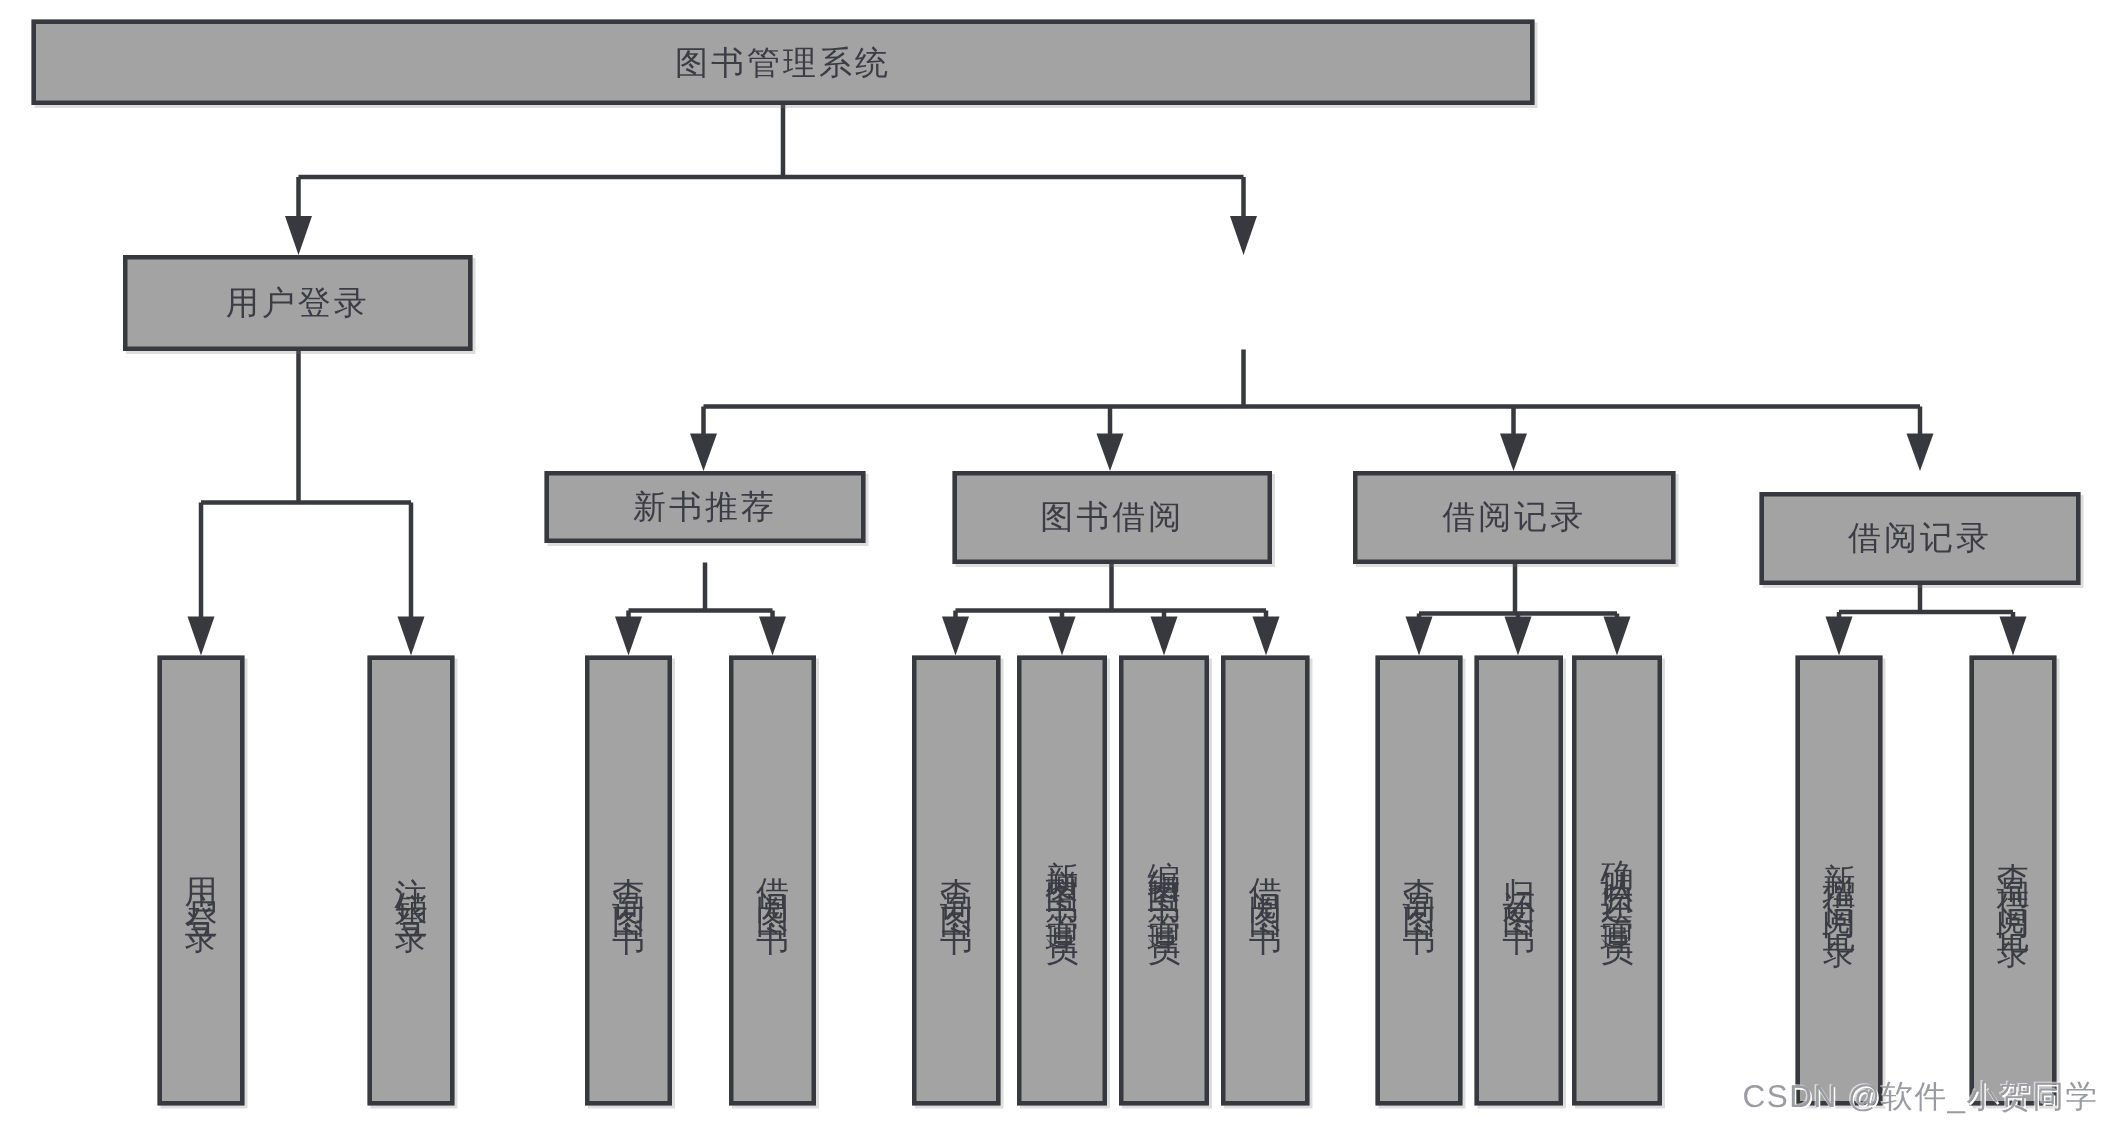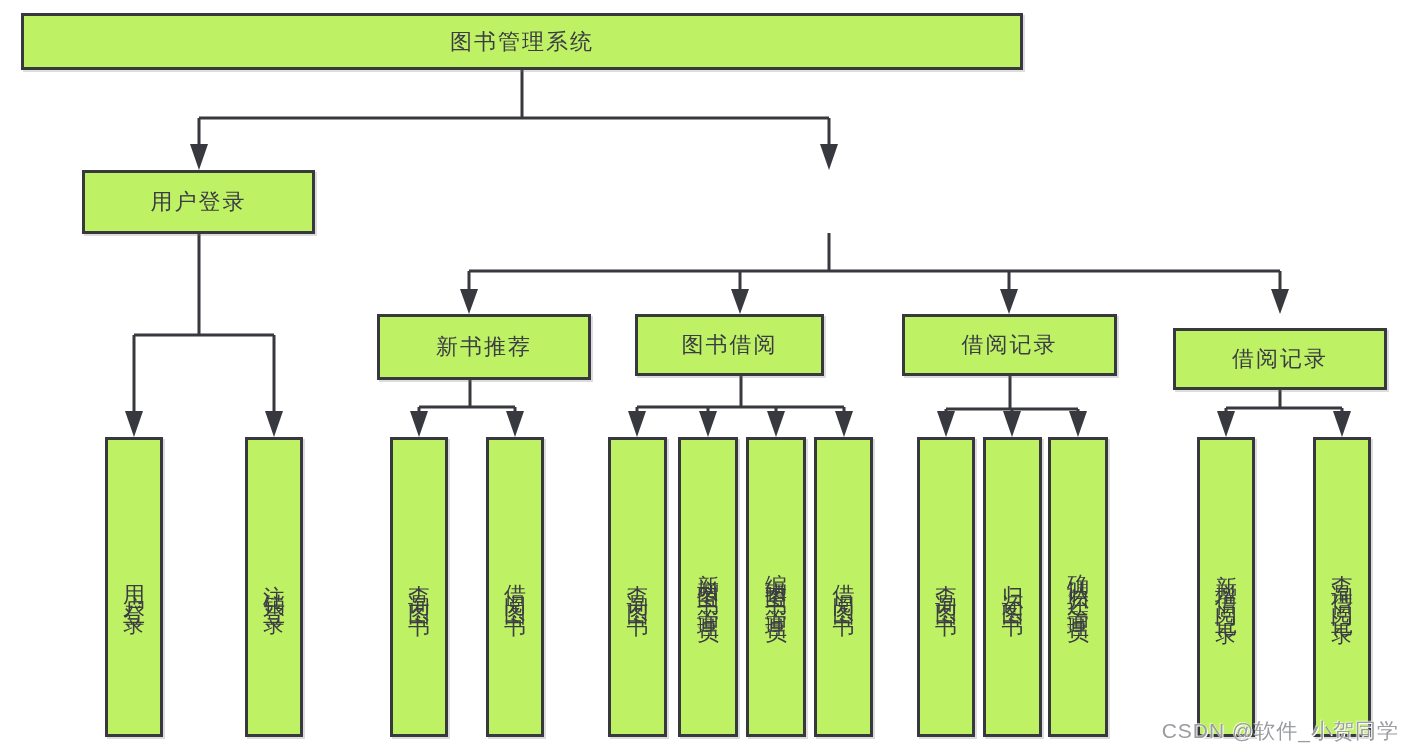--- a/index.html
+++ b/index.html
@@ -8,21 +8,21 @@
     width: 1405px;
     height: 747px;
     background: #ffffff;
     font-family: "Liberation Sans", "DejaVu Sans", sans-serif;
     overflow: hidden;
   }
   .wires { position: absolute; left: 0; top: 0; width: 1405px; height: 747px; }
   .box {
     position: absolute;
     box-sizing: border-box;
-    background: #bef264;
+    background: #a3a3a3;
     border: 3px solid #38383f;
     display: flex;
     align-items: center;
     justify-content: center;
     box-shadow: 2px 2px 0 rgba(120,120,125,0.25);
   }
   .hlabel {
     color: #3c3c45;
     font-size: 22px;
     letter-spacing: 2px;
@@ -99,24 +99,24 @@
   </svg>
 
   <div class="box" style="left:21px;top:13px;width:1002px;height:57px">
     <span class="hlabel">图书管理系统</span>
   </div>
 
   <div class="box" style="left:82px;top:170px;width:233px;height:64px">
     <span class="hlabel">用户登录</span>
   </div>
 
-  <div class="box" style="left:377px;top:314px;width:214px;height:66px">
+  <div class="box" style="left:363px;top:314px;width:214px;height:48px">
     <span class="hlabel">新书推荐</span>
   </div>
-  <div class="box" style="left:635px;top:314px;width:189px;height:62px">
+  <div class="box" style="left:635px;top:314px;width:213px;height:62px">
     <span class="hlabel">图书借阅</span>
   </div>
   <div class="box" style="left:902px;top:314px;width:215px;height:62px">
     <span class="hlabel">借阅记录</span>
   </div>
   <div class="box" style="left:1173px;top:328px;width:214px;height:62px">
     <span class="hlabel">借阅记录</span>
   </div>
 
   <div class="box" style="left:105px;top:437px;width:58px;height:300px">

